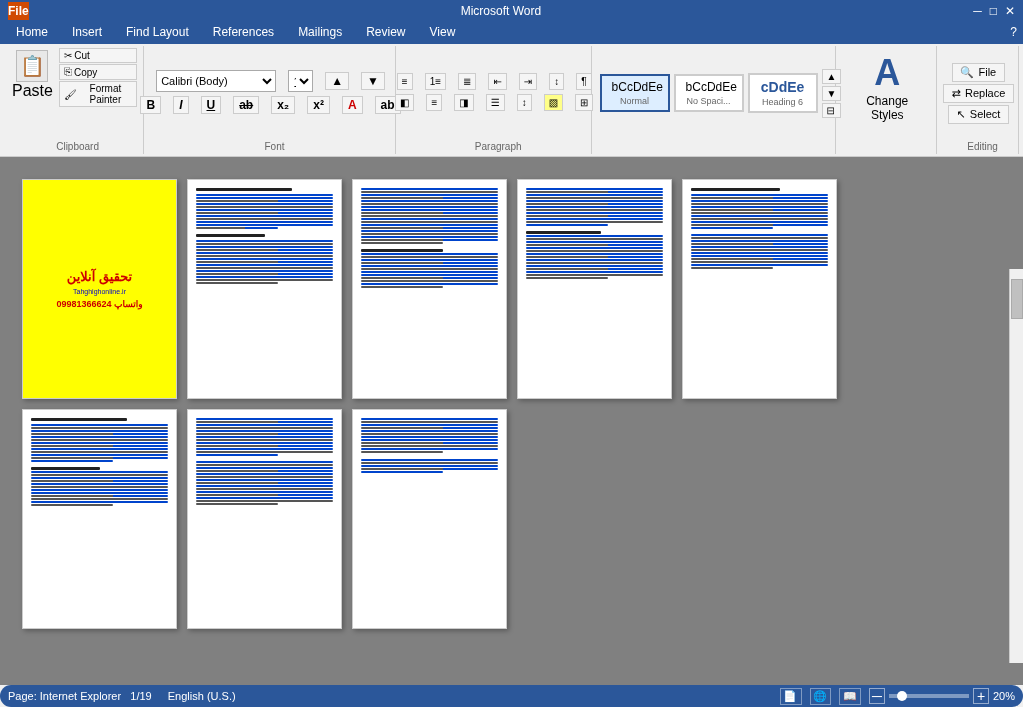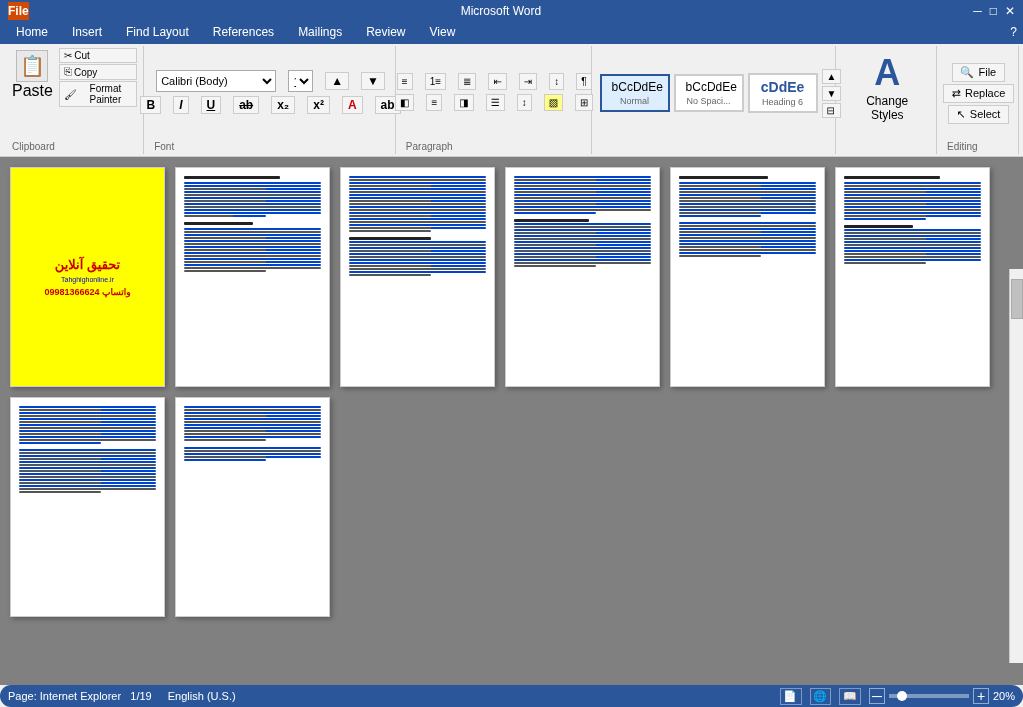--- a/index.html
+++ b/index.html
@@ -10,21 +10,21 @@
     .title-bar-left { display: flex; align-items: center; gap: 6px; }
     .file-btn { background: #d04a02; color: white; padding: 2px 0; font-size: 12px; border: none; cursor: pointer; font-weight: bold; }
 
     
     .ribbon-tabs { background: #2b579a; display: flex; padding-left: 4px; height: 22px; }
     .ribbon-tab { color: white; padding: 3px 12px; font-size: 12px; cursor: pointer; }
 
     
     .ribbon { background: #f0f0f0; border-bottom: 1px solid #ccc; padding: 2px 4px; display: flex; align-items: stretch; gap: 2px; min-height: 90px; }
     .ribbon-group { display: flex; flex-direction: column; border-right: 1px solid #ccc; padding: 2px 6px; position: relative; }
-    .ribbon-group-label { font-size: 10px; color: #666; text-align: left; position: absolute; bottom: 2px; left: 8px; right: 0; }
+    .ribbon-group-label { font-size: 10px; color: #666; text-align: center; position: absolute; bottom: 2px; left: 8px; right: 0; }
     .ribbon-group-content { display: flex; align-items: center; gap: 2px; flex: 1; padding-bottom: 14px; }
     .ribbon-group-content.vertical { flex-direction: column; justify-content: center; }
 
     
     .clipboard-group { min-width: 60px; }
     .paste-btn { display: flex; flex-direction: column; align-items: center; cursor: pointer; padding: 2px; }
     .paste-icon { width: 32px; height: 32px; background: #e8e8e8; border: 1px solid #bbb; display: flex; align-items: center; justify-content: center; font-size: 20px; }
     .paste-label { font-size: 16px; text-align: right; }
     .clipboard-small { display: flex; flex-direction: column; gap: 1px; }
     .ribbon-small-btn { background: #f5f5f5; border: 1px solid #ccc; padding: 1px 4px; font-size: 10px; cursor: pointer; display: flex; align-items: center; gap: 2px; }
@@ -42,21 +42,21 @@
     .style-btn.active { border-color: #2b579a; background: #ddeeff; }
     .style-label { font-size: 9px; color: #666; display: block; margin-top: 2px; }
 
     
     .action-group { display: flex; flex-direction: column; align-items: center; padding: 4px 8px; cursor: pointer; padding-bottom: 16px; }
     .action-icon { font-size: 28px; color: #2b579a; }
     .action-label { font-size: 12px; text-align: center; }
     .editing-btn { background: #f5f5f5; border: 1px solid #ccc; padding: 2px 8px; cursor: pointer; font-size: 11px; display: flex; align-items: center; gap: 4px; }
 
     
-    .doc-area { flex: 1; background: #808080; overflow: auto; padding: 10px; display: flex; flex-wrap: wrap; gap: 10px; align-content: flex-start; }
+    .doc-area { flex: 1; background: #808080; overflow: auto; padding: 22px; display: flex; flex-wrap: wrap; gap: 10px; align-content: flex-start; }
     .page { background: white; box-shadow: 2px 2px 5px rgba(0,0,0,0.3); width: 155px; height: 220px; overflow: hidden; border: 1px solid #ccc; position: relative; flex-shrink: 0; }
     .page-content { padding: 8px; font-size: 4px; color: #333; line-height: 1.4; }
     .text-lines { display: flex; flex-direction: column; gap: 1px; }
     .text-line { height: 2px; background: #555; border-radius: 1px; }
     .text-line.blue { background: #0044cc; }
     .text-line.mixed { background: linear-gradient(to right, #555 60%, #0044cc 40%); }
     .text-line.short { width: 60%; }
     .text-line.heading { height: 3px; background: #222; font-weight: bold; }
 
     

